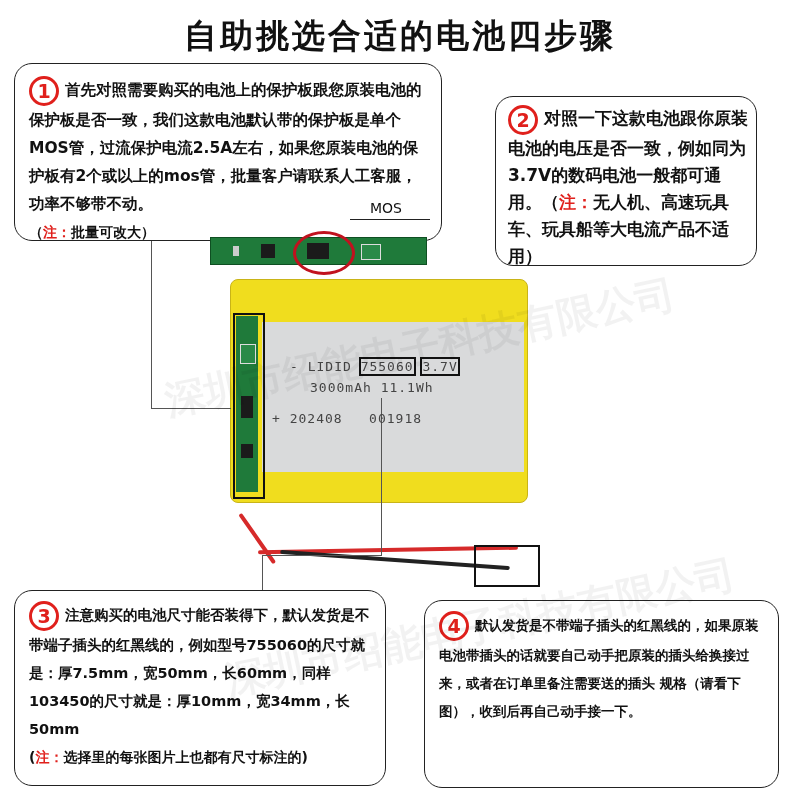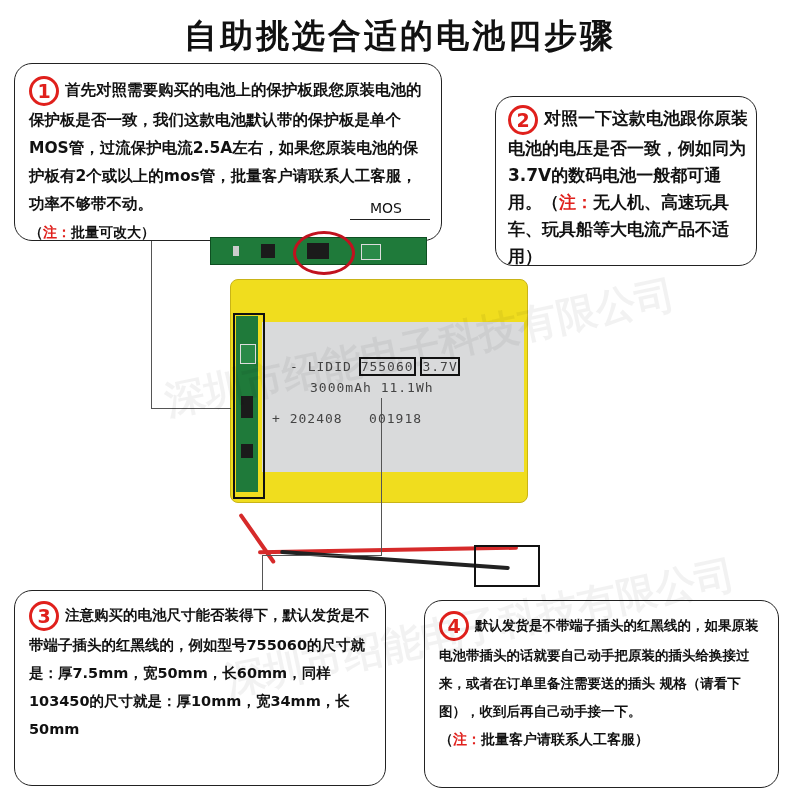--- a/index.html
+++ b/index.html
@@ -88,23 +88,23 @@
 <div class="wire-frame"></div>
 
 <div class="line" style="left:151px;top:241px;width:1px;height:168px;"></div>
 <div class="line" style="left:151px;top:408px;width:80px;height:1px;"></div>
 <div class="line" style="left:262px;top:555px;width:1px;height:36px;"></div>
 <div class="line" style="left:262px;top:555px;width:120px;height:1px;"></div>
 <div class="line" style="left:381px;top:398px;width:1px;height:158px;"></div>
 
 <div class="box b3">
   <span class="num">3</span><span>注意购买的电池尺寸能否装得下，默认发货是不带端子插头的红黑线的，例如型号755060的尺寸就是：厚7.5mm，宽50mm，长60mm，同样103450的尺寸就是：厚10mm，宽34mm，长50mm</span>
+  <div class="note-line">
+    <span>(</span><span class="red">注：</span><span>选择里的每张图片上也都有尺寸标注的)</span>
+  </div>
 </div>
 
 <div class="box b4">
   <span class="num">4</span><span>默认发货是不带端子插头的红黑线的，如果原装电池带插头的话就要自己动手把原装的插头给换接过来，或者在订单里备注需要送的插头 规格（请看下图），收到后再自己动手接一下。</span>
-  <div class="note-line">
-    <span>（</span><span class="red">注：</span><span>批量客户请联系人工客服）</span>
-  </div>
 </div>
 
 <div class="watermark" style="left:160px;top:320px;">深圳市绍能电子科技有限公司</div>
 <div class="watermark" style="left:220px;top:600px;">深圳市绍能电子科技有限公司</div>
 
 </body></html>

